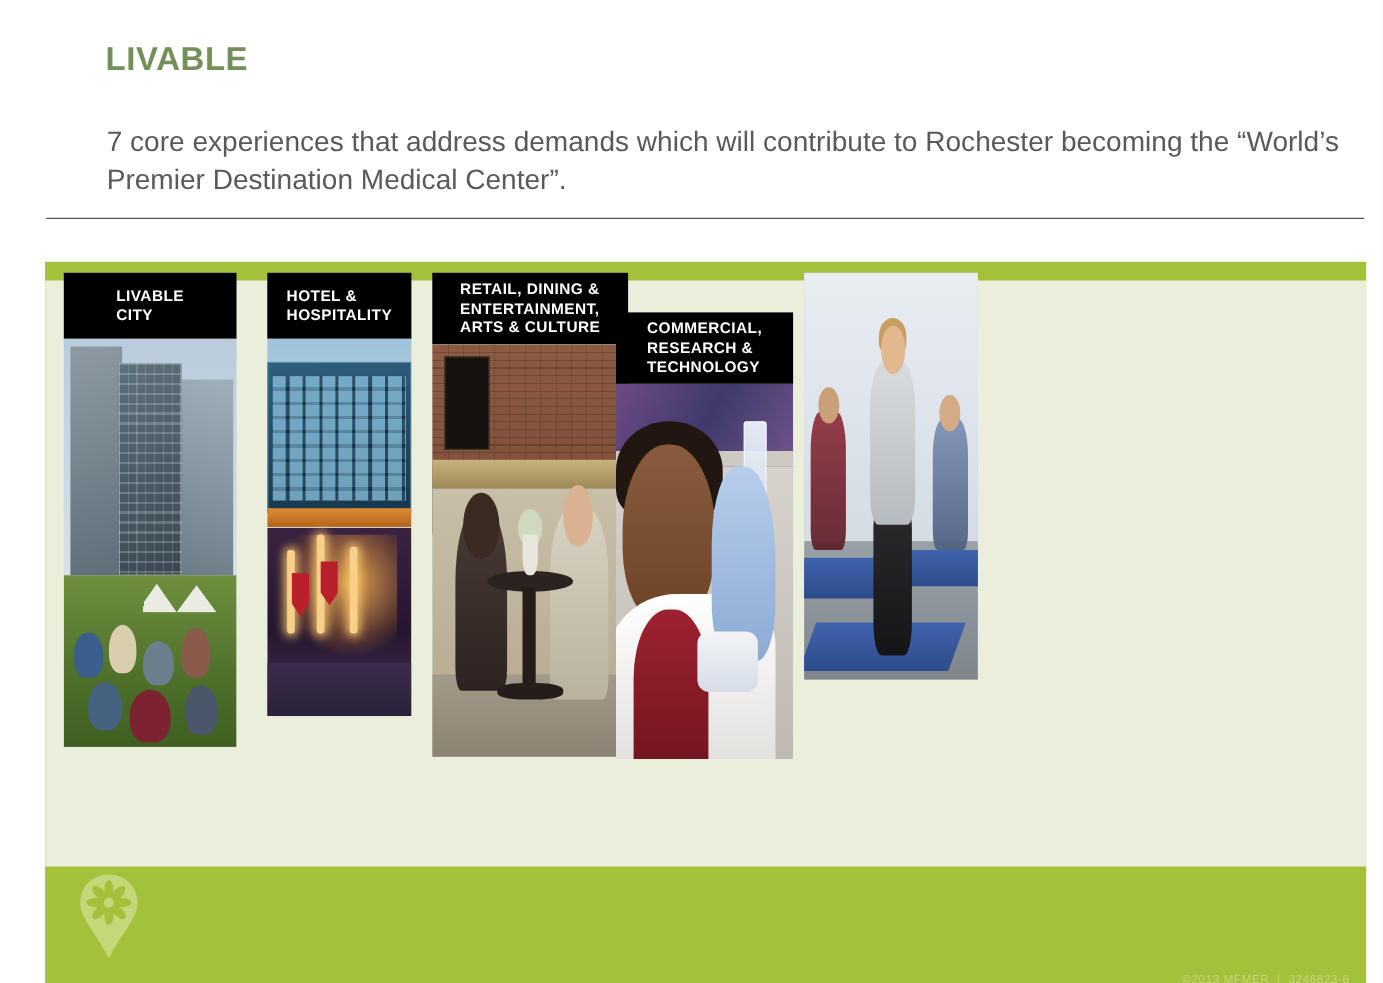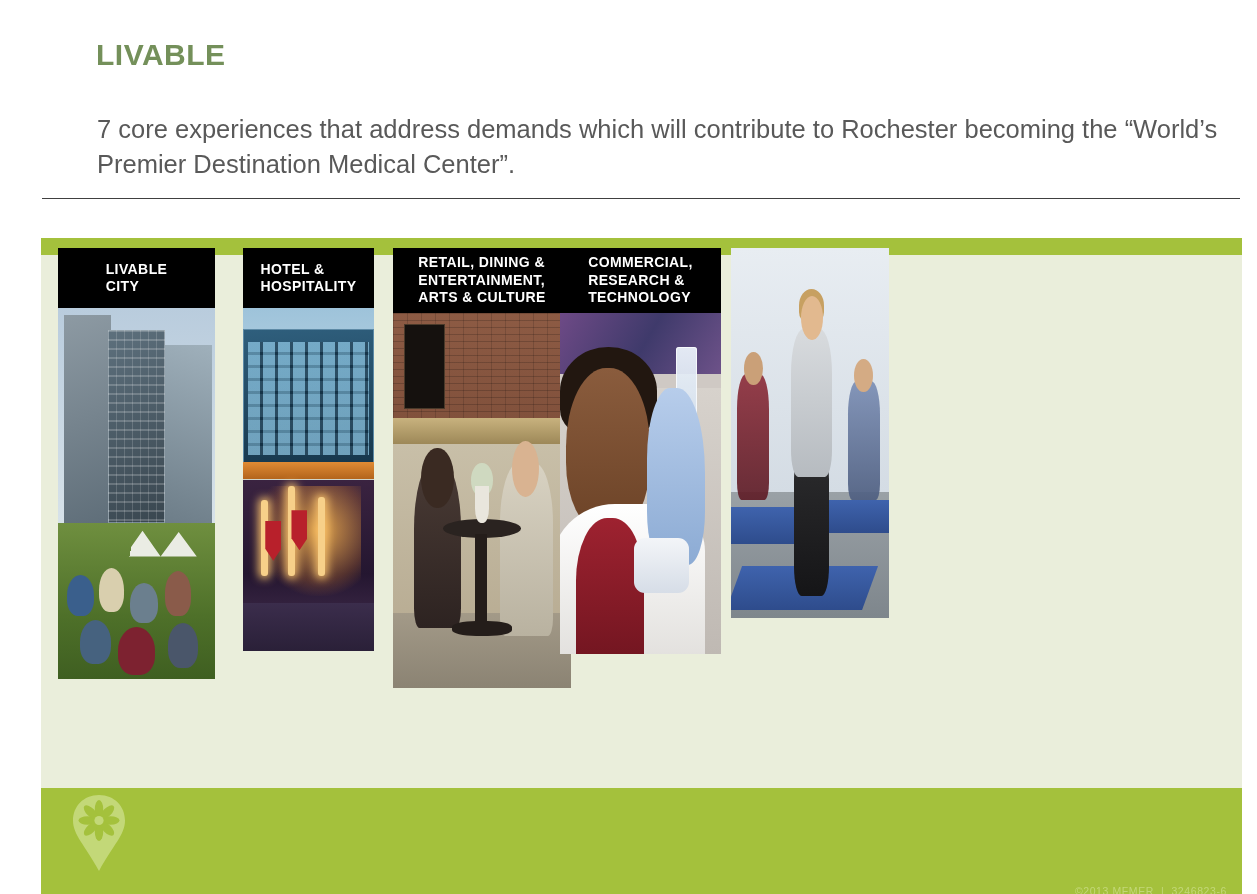--- a/index.html
+++ b/index.html
@@ -350,21 +350,21 @@
         <div class="ph ret-p2"></div>
         <div class="ph ret-p2h"></div>
         <div class="ph ret-table"></div>
         <div class="ph ret-flower"></div>
         <div class="ph ret-vase"></div>
         <div class="ph ret-ped"></div>
         <div class="ph ret-base"></div>
       </div>
     </div>
 
-    <div class="column" style="left:519px; width:161px;">
+    <div class="column" style="left:519px; width:161px;margin-top:36px;">
       <div class="col-header" style="height:65px;">COMMERCIAL,
 RESEARCH &amp;
 TECHNOLOGY</div>
       <div class="col-photo" style="height:341px;">
         <div class="ph res-bg"></div>
         <div class="ph res-shelf"></div>
         <div class="ph res-wall"></div>
         <div class="ph res-hair"></div>
         <div class="ph res-face"></div>
         <div class="ph res-coat"></div>

